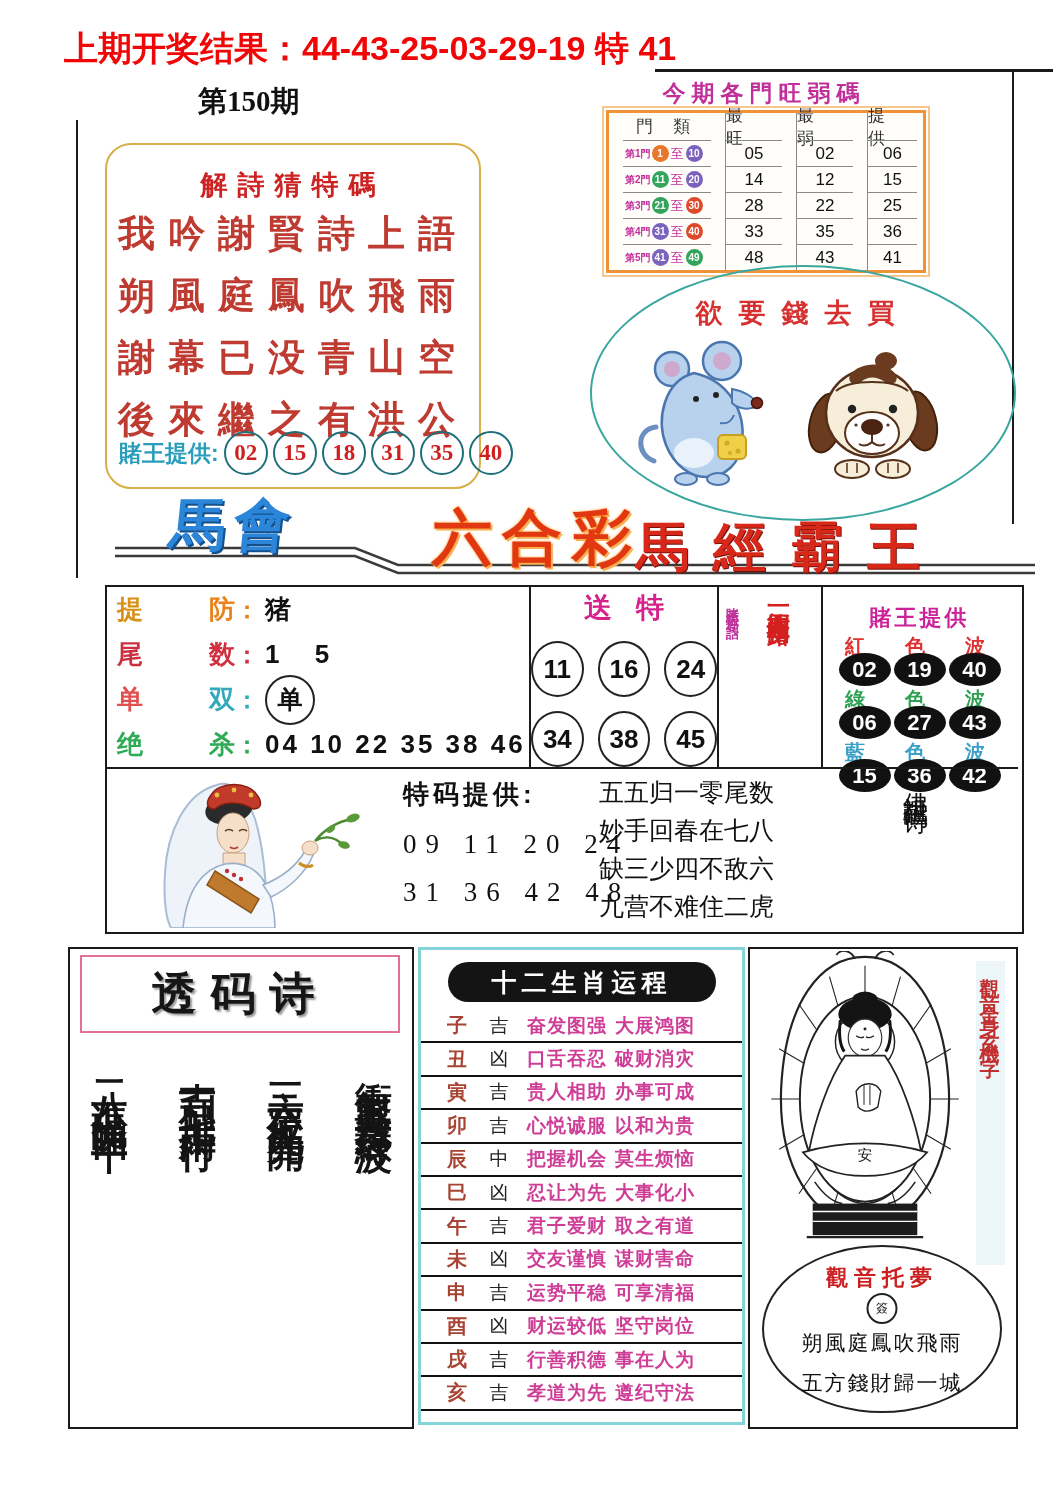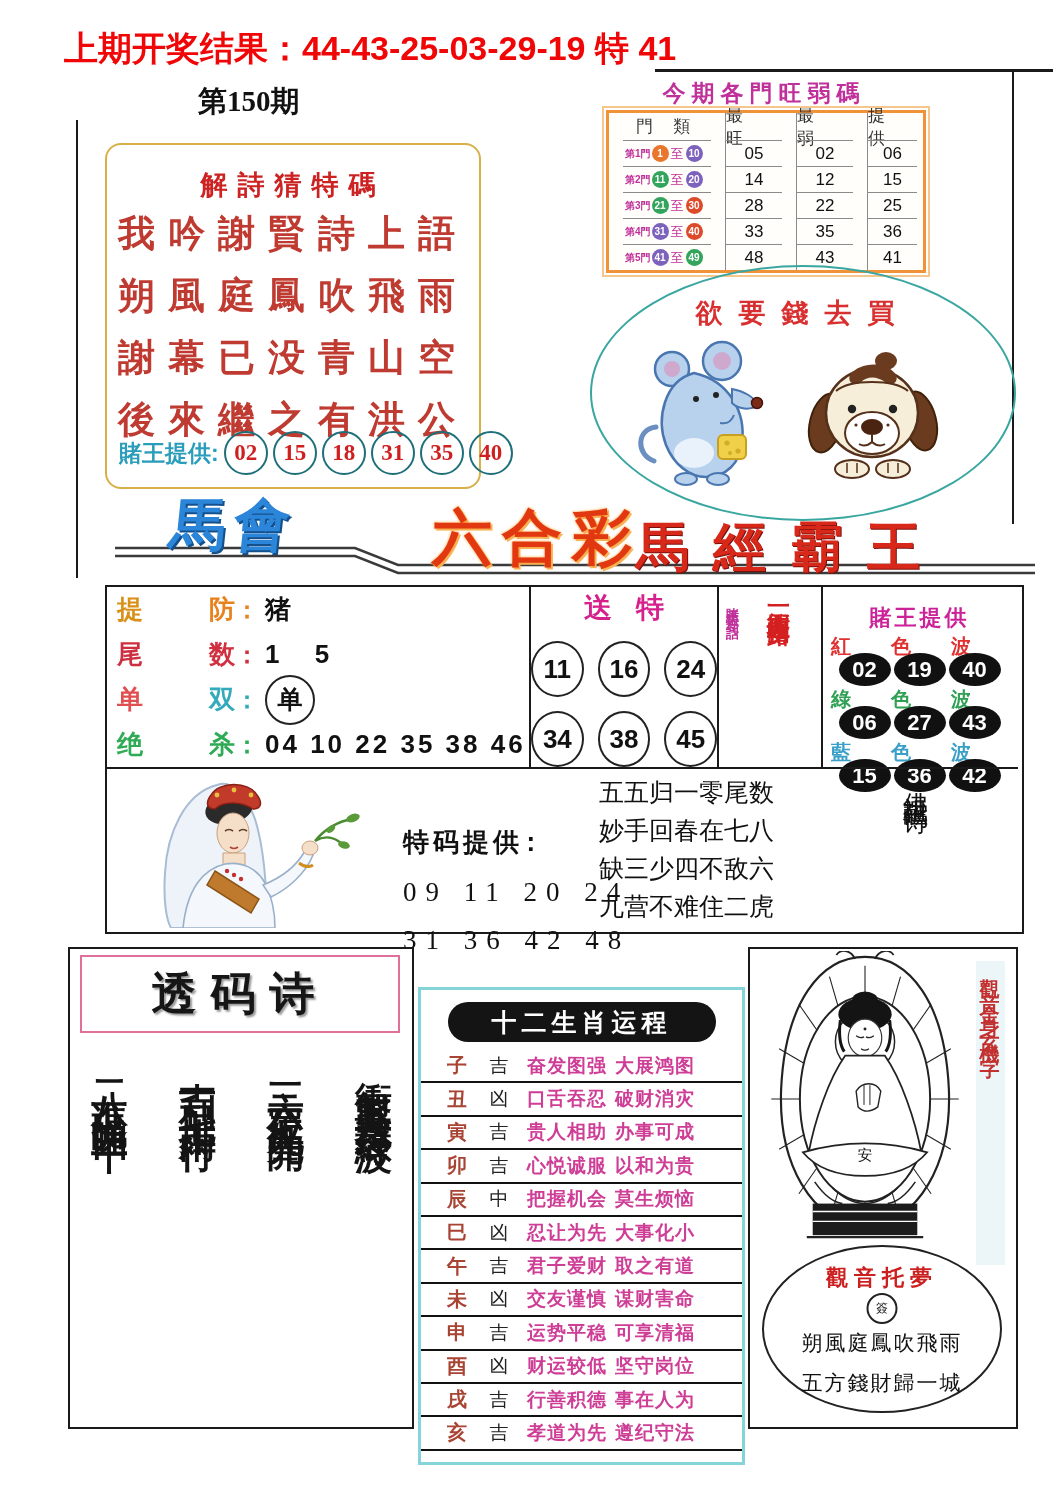--- a/index.html
+++ b/index.html
@@ -23,21 +23,21 @@
          display:flex;align-items:center;justify-content:center;margin-left:14px;}
   .grow:first-child .gcell{border-top:none;height:27px;letter-spacing:8px;color:#333;}
   .gcell:first-child{border-left:none;}
   .gname{color:#c0309a;font-weight:bold;font-size:10px;}
   .gzhi{color:#c0309a;font-size:13px;margin:0 1px;}
   .gatecell{justify-content:flex-start;padding-left:2px;}
   .mini{width:17px;height:17px;border-radius:50%;color:#fff;font-size:10px;font-weight:bold;
         display:inline-flex;align-items:center;justify-content:center;margin:0 1px;flex:none;}
   .co{background:#e8762c}.cp{background:#7d62bd}.cg{background:#33a45c}.cr{background:#dd4a2a}
   
-  .poembox{left:105px;top:143px;width:372px;height:342px;border:2px solid #d8b04a;border-radius:16px;}
+  .poembox{left:105px;top:143px;width:372px;height:342px;border:2px solid #d8b04a;border-radius:26px;}
   .ptitle{left:0;right:0;top:22px;text-align:center;color:#cc2222;font-size:27px;font-weight:bold;letter-spacing:10px;}
   .plines{left:0;right:0;top:64px;}
   .pline{height:62px;text-align:center;font-size:37px;font-weight:bold;color:#bf3a30;letter-spacing:13px;}
   .provrow{left:12px;right:8px;bottom:12px;display:flex;align-items:center;gap:5px;}
   .provlab{color:#2a9dbb;font-size:23px;font-weight:bold;white-space:nowrap;}
   .pcirc{width:40px;height:40px;border:2px solid #1f6f7a;border-radius:50%;color:#cf2020;
          font-size:23px;font-weight:bold;display:flex;align-items:center;justify-content:center;flex:none;}
   
   .oval{left:590px;top:265px;width:422px;height:252px;border:2px solid #3aa6a0;border-radius:50%;}
   .ovaltext{left:0;right:0;top:28px;text-align:center;color:#d83030;font-size:27px;font-weight:bold;letter-spacing:16px;}
@@ -67,44 +67,44 @@
            align-items:center;justify-content:center;font-size:25px;font-weight:bold;}
   .stitle{margin-top:2px;text-align:center;font-size:28px;font-weight:bold;color:#d6208c;letter-spacing:24px;text-indent:24px;}
   .srow{display:flex;justify-content:center;gap:14px;margin-top:14px;}
   .bigcirc{width:52px;height:52px;border:2px solid #222;border-radius:50%;font-size:26px;font-weight:bold;
            display:flex;align-items:center;justify-content:center;}
   .vsmall{position:absolute;left:6px;top:10px;writing-mode:vertical-rl;text-orientation:upright;
           font-size:13px;font-weight:bold;color:#c0309a;letter-spacing:3px;height:164px;}
   .vbig{position:absolute;left:46px;top:6px;writing-mode:vertical-rl;text-orientation:upright;
         font-size:23px;font-weight:bold;color:#d42020;letter-spacing:2px;height:170px;}
   .wtitle{text-align:center;font-size:22px;font-weight:bold;color:#cc2299;letter-spacing:3px;margin-top:16px;}
-  .wlabel{font-size:20px;font-weight:bold;letter-spacing:40px;padding-left:10px;height:20px;white-space:nowrap;}
+  .wlabel{font-size:20px;font-weight:bold;letter-spacing:40px;padding-left:24px;height:20px;white-space:nowrap;}
   .wred{color:#e03030}.wgreen{color:#2fa054}.wblue{color:#3aa0c8}
   .wcircs{display:flex;justify-content:center;gap:3px;height:33px;}
   .wc{width:52px;height:33px;background:#111;border-radius:50%;color:#fff;font-size:22px;font-weight:bold;
       display:flex;align-items:center;justify-content:center;}
   .row2{position:absolute;left:0;top:180px;width:911px;height:161px;border-top:2px solid #1a1a1a;}
   .tema{position:absolute;left:296px;top:8px;width:292px;}
-  .temalab{font-size:26px;font-weight:bold;letter-spacing:4px;font-family:Liberation Mono, monospace;margin-top:48px;}
+  .temalab{font-size:26px;font-weight:bold;letter-spacing:4px;font-family:Liberation Sans, sans-serif;}
   .temanums{font-size:27px;letter-spacing:9px;margin-top:17px;font-family:"Liberation Serif","DejaVu Serif",serif;}
   .fzpoem{position:absolute;left:492px;top:4px;width:276px;}
   .fzline{display:flex;justify-content:space-between;font-size:25px;height:38px;align-items:center;
           font-family:"Liberation Serif","DejaVu Serif",serif;}
   .fztitle{position:absolute;left:792px;top:4px;writing-mode:vertical-rl;text-orientation:upright;
            font-size:25px;height:152px;letter-spacing:4px;font-family:"Liberation Serif","DejaVu Serif",serif;}
   
   .toumabox{left:68px;top:947px;width:342px;height:478px;border:2px solid #1a1a1a;}
   .toumatitle{left:10px;top:6px;width:316px;height:74px;border:2px solid #e0709a;display:flex;
               align-items:center;justify-content:center;font-size:45px;font-weight:bold;color:#161616;
               letter-spacing:14px;text-shadow:2px 2px 2px #999;}
   .tcols{left:14px;right:14px;top:104px;bottom:14px;display:flex;flex-direction:row-reverse;justify-content:space-between;}
   .tcol{writing-mode:vertical-rl;text-orientation:upright;font-size:37px;font-weight:bold;
         letter-spacing:9px;color:#141414;}
   
-  .zbox{left:418px;top:947px;width:327px;height:478px;border:3px solid #84d4da;box-sizing:border-box;margin-top:40px;}
+  .zbox{left:418px;top:947px;width:327px;height:478px;border:3px solid #84d4da;box-sizing:border-box;}
   .zpill{width:268px;height:40px;margin:12px auto 8px auto;background:#141414;border-radius:22px;
          color:#fff;font-size:25px;font-weight:bold;letter-spacing:5px;display:flex;align-items:center;justify-content:center;}
   .zrow{height:33.4px;display:flex;align-items:center;border-bottom:2px solid #111;padding-left:26px;box-sizing:border-box;}
   .zz{width:32px;color:#a84434;font-size:20px;font-weight:bold;font-family:"Liberation Serif","DejaVu Serif",serif;}
   .zl{width:40px;font-size:19px;color:#222;text-align:center;}
   .zt{color:#ce3d96;font-size:19px;font-weight:bold;margin-left:8px;letter-spacing:1px;white-space:nowrap;}
   
   .bbox{left:748px;top:947px;width:266px;height:478px;border:2px solid #1a1a1a;}
   .vtext{position:absolute;left:226px;top:12px;writing-mode:vertical-rl;text-orientation:upright;
          font-size:20px;font-weight:bold;color:#c23030;letter-spacing:13px;height:300px;background:#ecf6f8;padding:2px 1px;}

